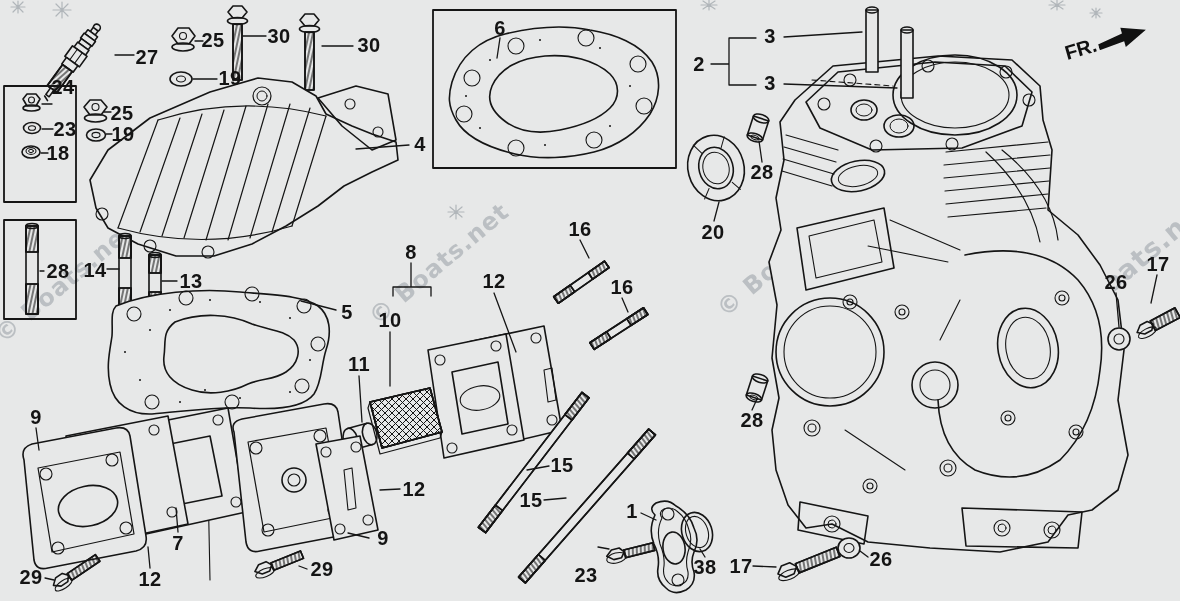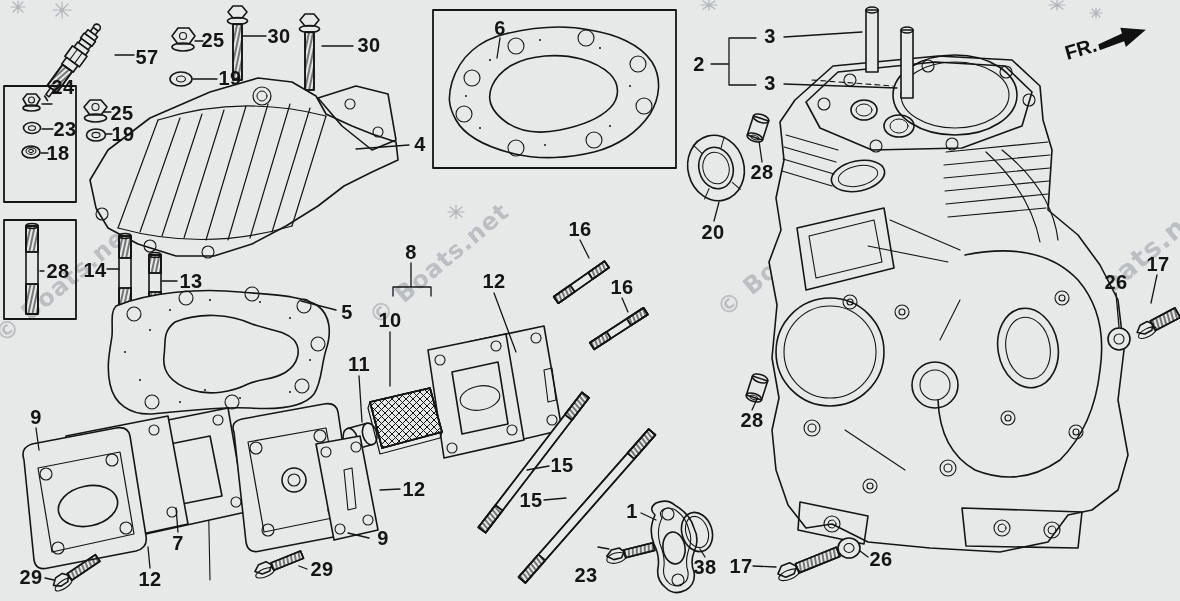--- a/index.html
+++ b/index.html
@@ -565,21 +565,21 @@
       <path d="M705,557 L700,549"></path>
       <path d="M753,566 L776,567"></path>
       <path d="M868,557 L860,551"></path>
       <path d="M1116,293 L1119,327"></path>
       <path d="M1157,275 L1151,303"></path>
       <path d="M752,410 L757,399"></path>
     </g>
   </svg>
 
   <div id="callout-layer">
-      <span class="callout" style="left: 147px; top: 57px;">57</span>
+      <span class="callout" style="left: 147px; top: 57px;">27</span>
       <span class="callout" style="left: 213px; top: 40px;">25</span>
       <span class="callout" style="left: 279px; top: 36px;">30</span>
       <span class="callout" style="left: 369px; top: 45px;">30</span>
       <span class="callout" style="left: 230px; top: 78px;">19</span>
       <span class="callout" style="left: 63px; top: 87px;">24</span>
       <span class="callout" style="left: 65px; top: 129px;">23</span>
       <span class="callout" style="left: 58px; top: 153px; text-align: right;">18</span>
       <span class="callout" style="left: 122px; top: 113px;">25</span>
       <span class="callout" style="left: 123px; top: 134px;">19</span>
       <span class="callout" style="left: 420px; top: 144px;">4</span>

